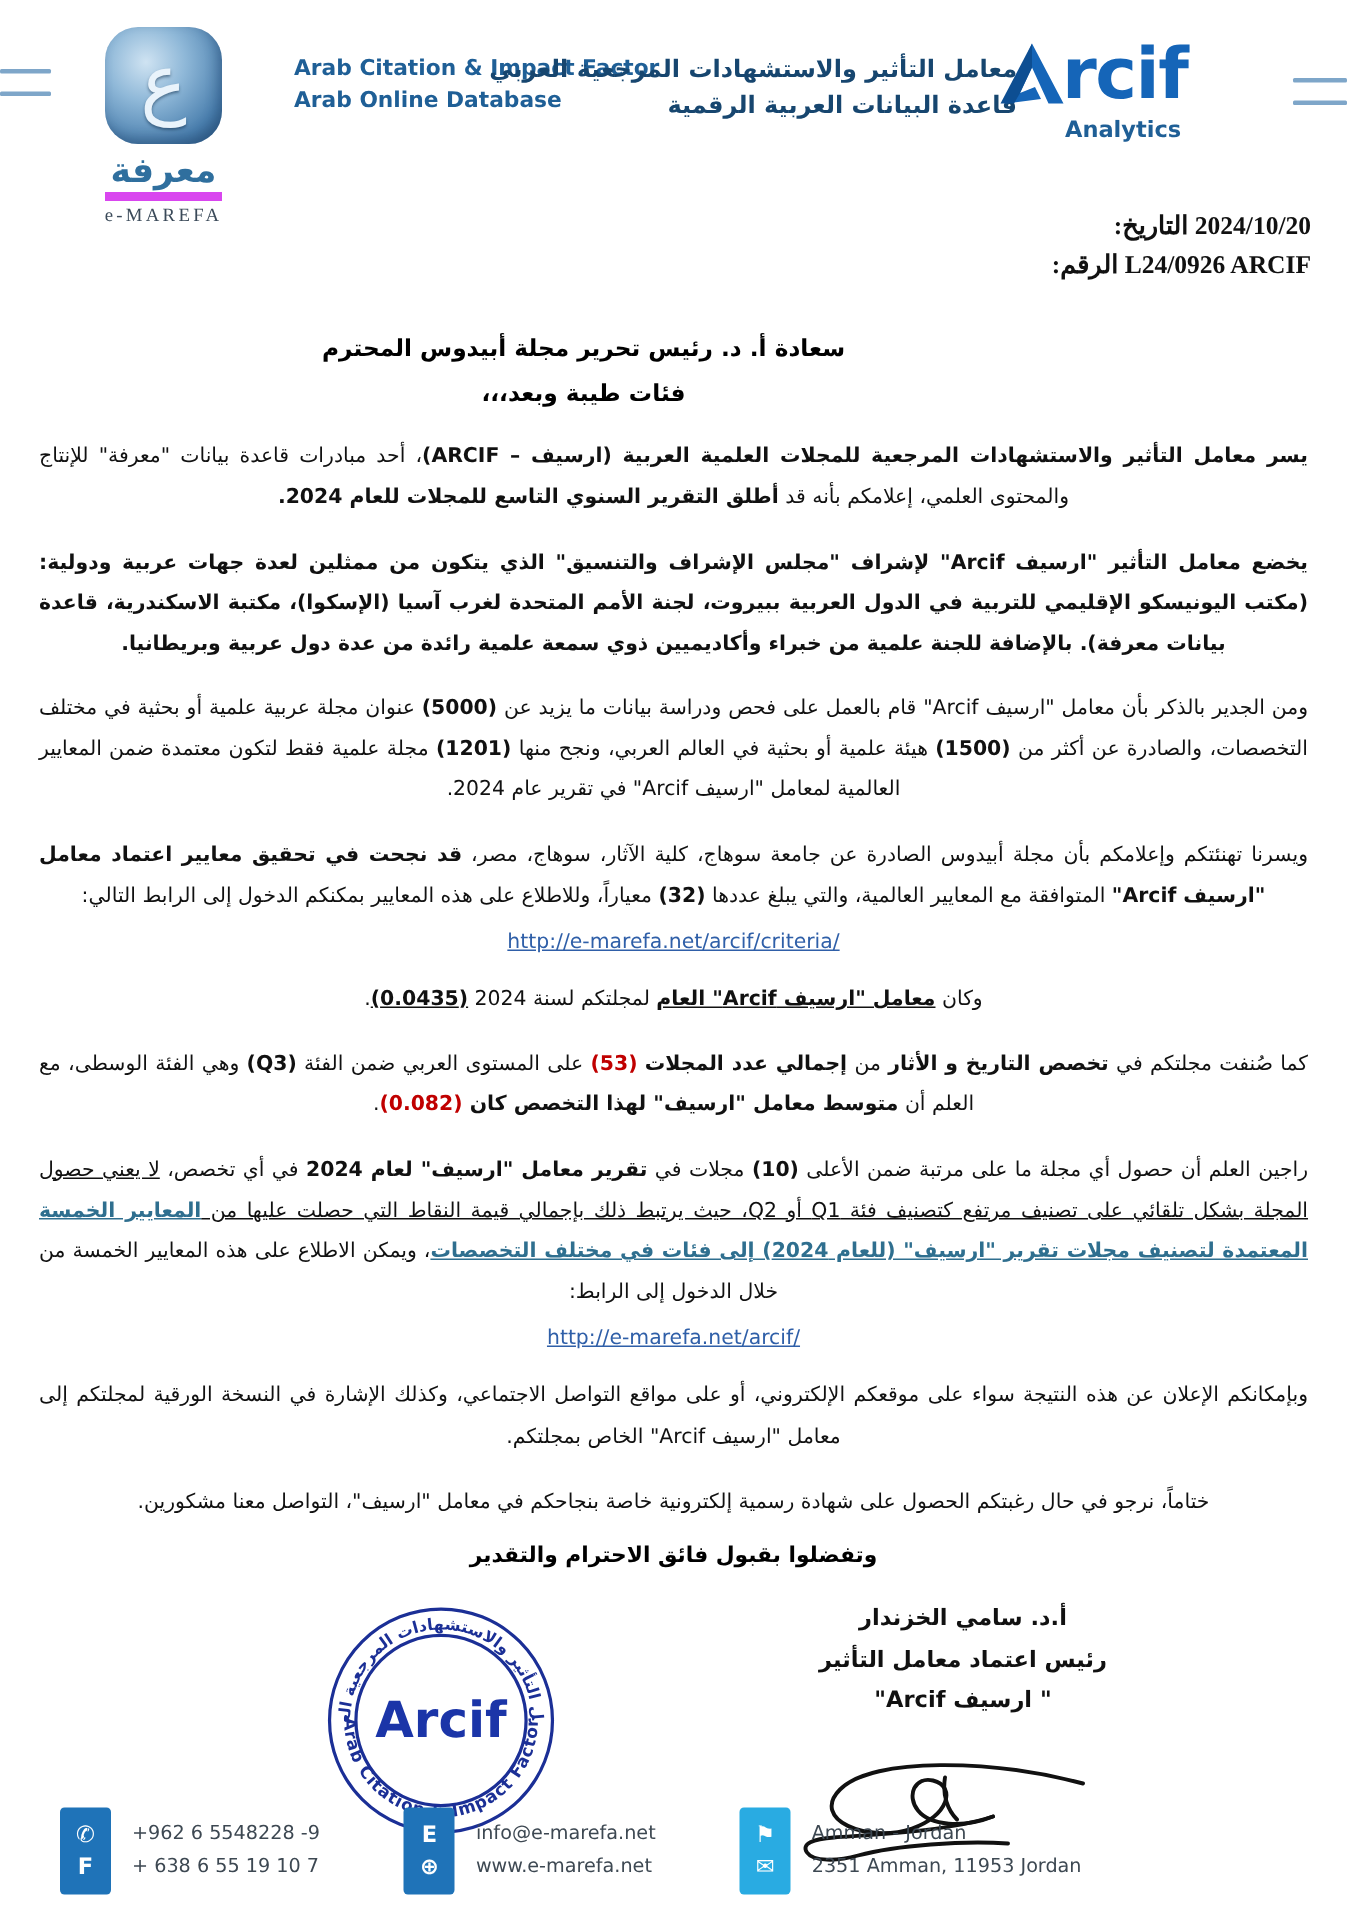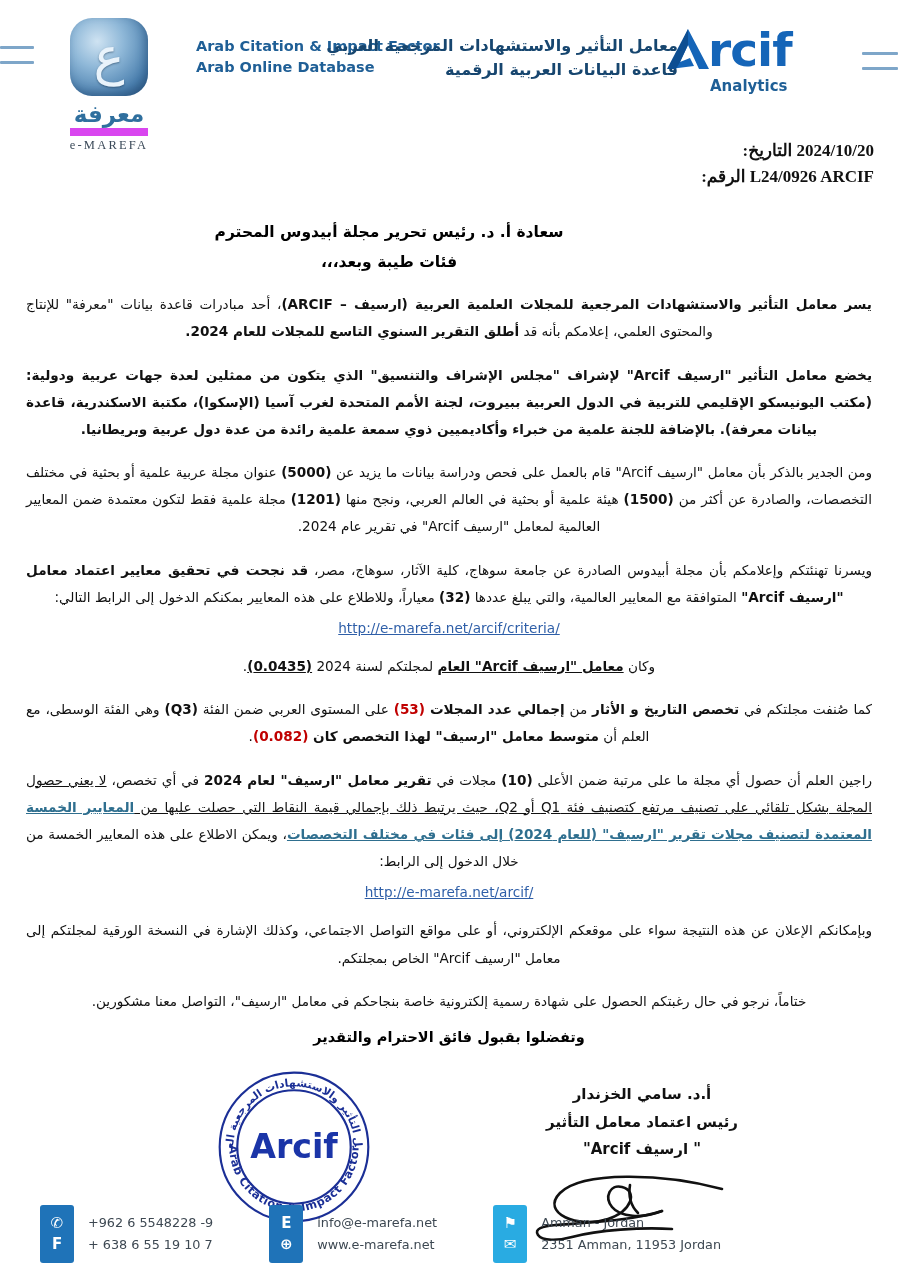--- a/index.html
+++ b/index.html
@@ -62,21 +62,21 @@
     line-height: 1;
     text-shadow: 0 1px 2px rgba(10,40,70,.5);
   }
   .emarefa-ar {
     margin-top: 6px;
     font-family: "DejaVu Sans", sans-serif;
     font-size: 23px;
     letter-spacing: 1px;
     color: #2f6f9e;
     font-weight: bold;
-    border-bottom: 8px solid #d946ef;
+    border-bottom: 6px solid #d946ef;
     display: inline-block;
     padding: 0 4px 1px 4px;
     line-height: 1.1;
   }
   .emarefa-en {
     font-family: "Liberation Serif", serif;
     font-size: 12.5px;
     letter-spacing: 2.2px;
     color: #3b4a59;
     margin-top: 2px;
@@ -206,21 +206,21 @@
   }
 
   
   .sig-zone {
     position: relative;
     margin-top: 14px;
     height: 190px;
   }
   .sig-text {
     position: absolute;
-    right: 80px; top: 22px;
+    right: 80px; top: 6px;
     width: 300px;
     text-align: center;
     direction: rtl;
     font-family: "DejaVu Sans", sans-serif;
     font-weight: bold;
     font-size: 15px;
     line-height: 1.85;
     color: #111;
   }
   .sig-mark {

